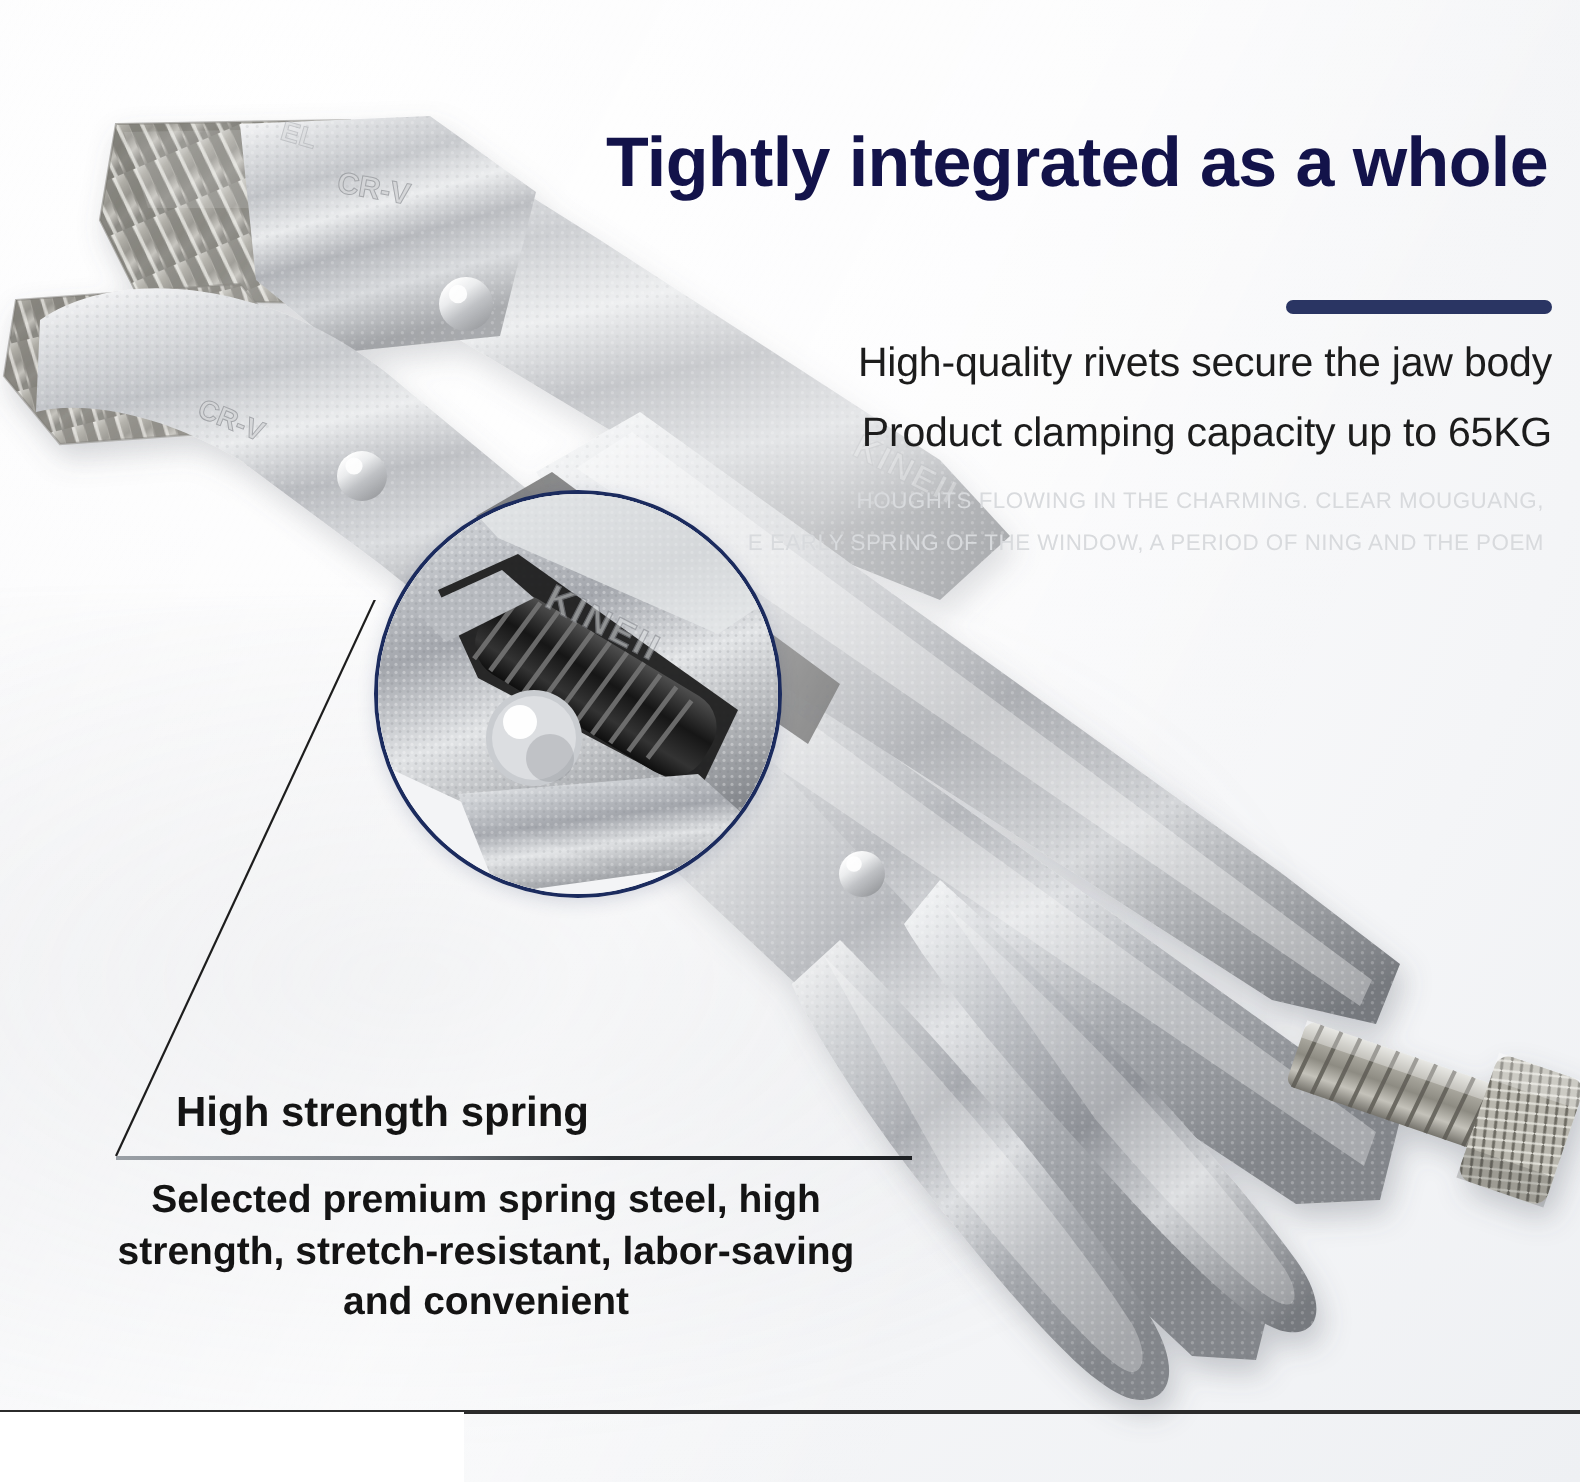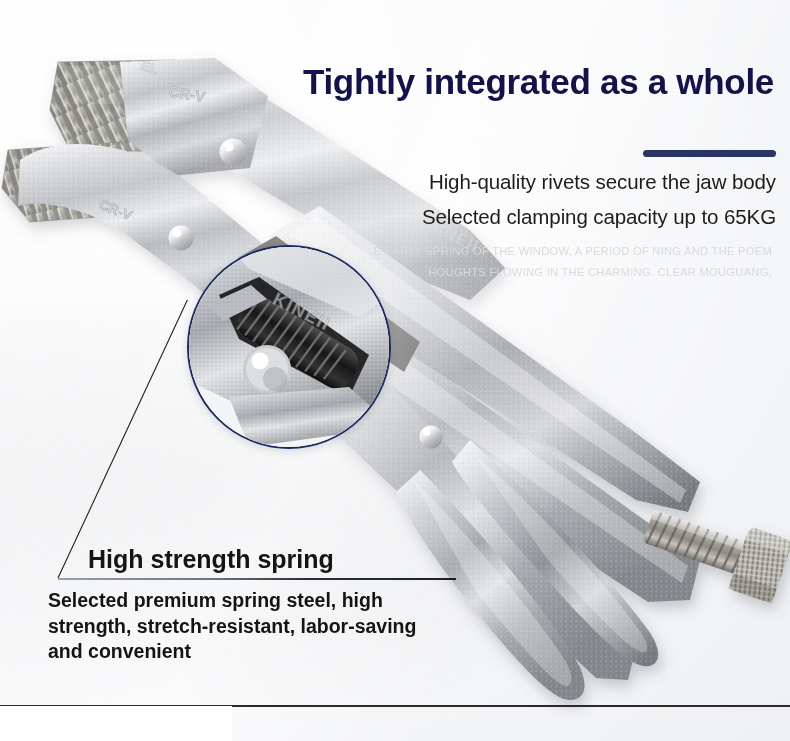--- a/index.html
+++ b/index.html
@@ -115,40 +115,41 @@
     top: 300px;
     width: 260px;
     height: 290px;
     pointer-events: none;
   }
 
   .callout-label {
     position: absolute;
     left: 88px;
     top: 545px;
-    font-size: 25px;
+    font-size: 21px;
     font-weight: 700;
     color: #141414;
     white-space: nowrap;
   }
 
   .callout-underline {
     position: absolute;
     left: 58px;
     top: 578px;
     width: 398px;
     height: 2px;
     background: linear-gradient(90deg, #9aa0a6 0%, #6d7379 40%, #2b2f33 62%, #1d2023 100%);
   }
 
   .callout-body {
     position: absolute;
     left: 48px;
     top: 588px;
     width: 390px;
+    text-align: center;
     font-size: 19.5px;
     font-weight: 700;
     color: #141414;
     line-height: 1.32;
   }
 
   
   .footer-rule {
     position: absolute;
     left: 0;
@@ -435,25 +436,25 @@
   <svg class="leader-line" viewBox="0 0 260 290">
     <path d="M152 -10 L18 278" stroke="#1d1d1d" stroke-width="1.1" fill="none"></path>
   </svg>
 
   <div class="headline">Tightly integrated as a whole</div>
 
   <div class="accent-bar"></div>
 
   <div class="subline subline-1">High-quality rivets secure the jaw body</div>
 
-  <div class="subline subline-2">Selected clamping capacity up to 65KG</div>
+  <div class="subline subline-2">Product clamping capacity up to 65KG</div>
 
   <div class="watermark">
+    <div>HOUGHTS FLOWING IN THE CHARMING. CLEAR MOUGUANG,</div>
     <div>E EARLY SPRING OF THE WINDOW, A PERIOD OF NING AND THE POEM</div>
-    <div>HOUGHTS FLOWING IN THE CHARMING. CLEAR MOUGUANG,</div>
   </div>
 
   <div class="callout-label">High strength spring</div>
 
   <div class="callout-underline"></div>
 
   <div class="callout-body">Selected premium spring steel, high strength, stretch-resistant, labor-saving and convenient</div>
 
   <div class="footer-rule"></div>
   <div class="footer-mask"></div>

